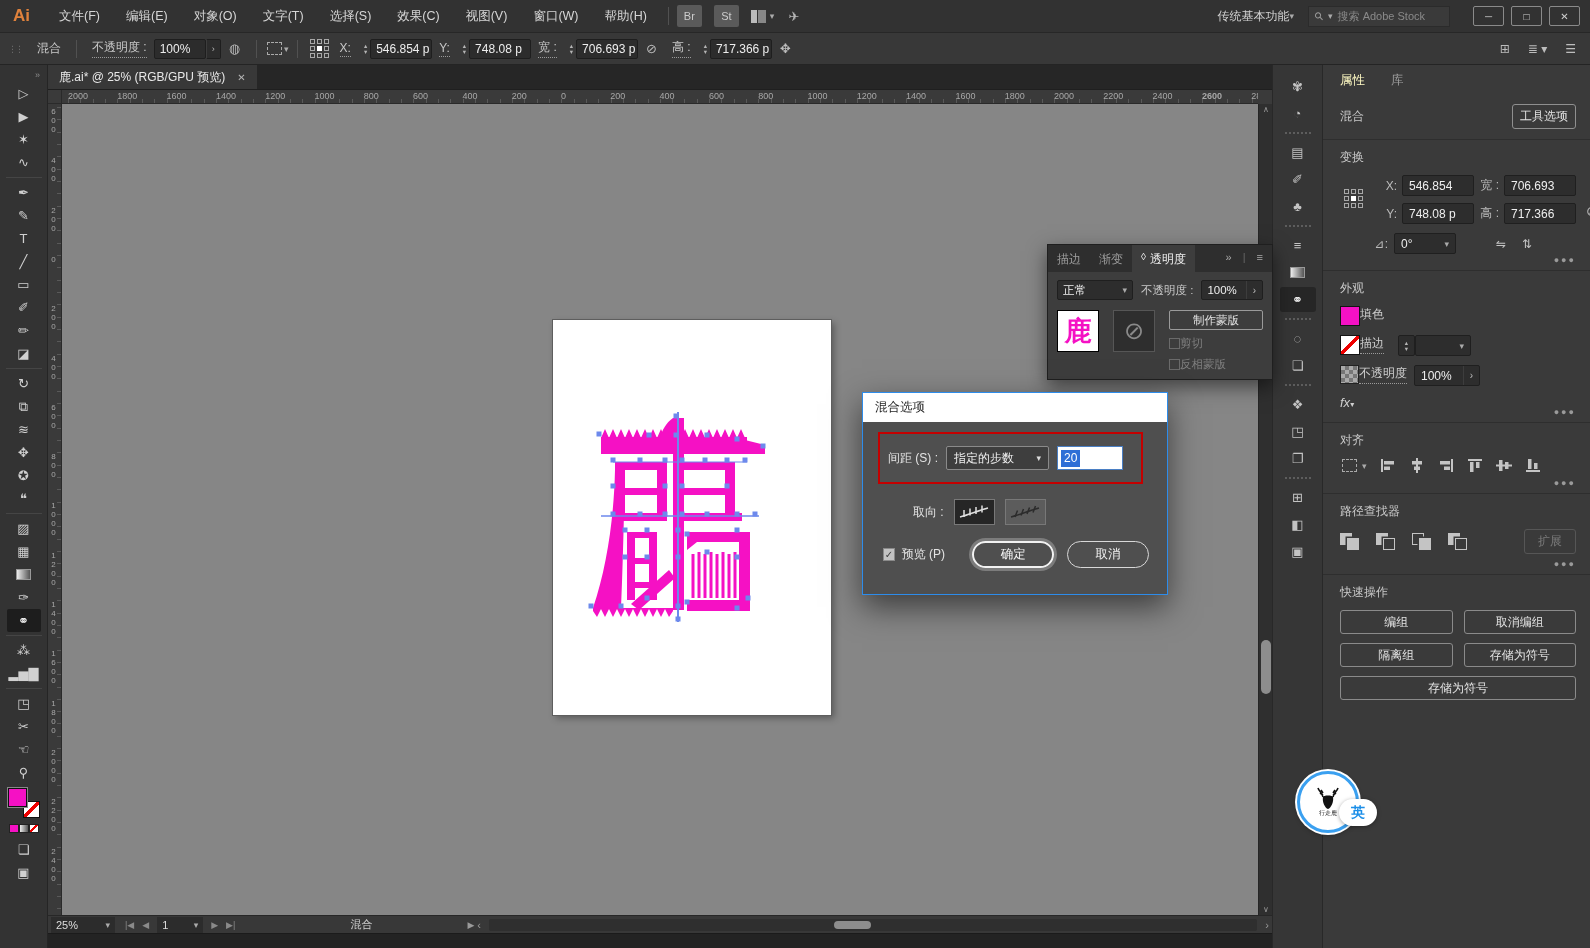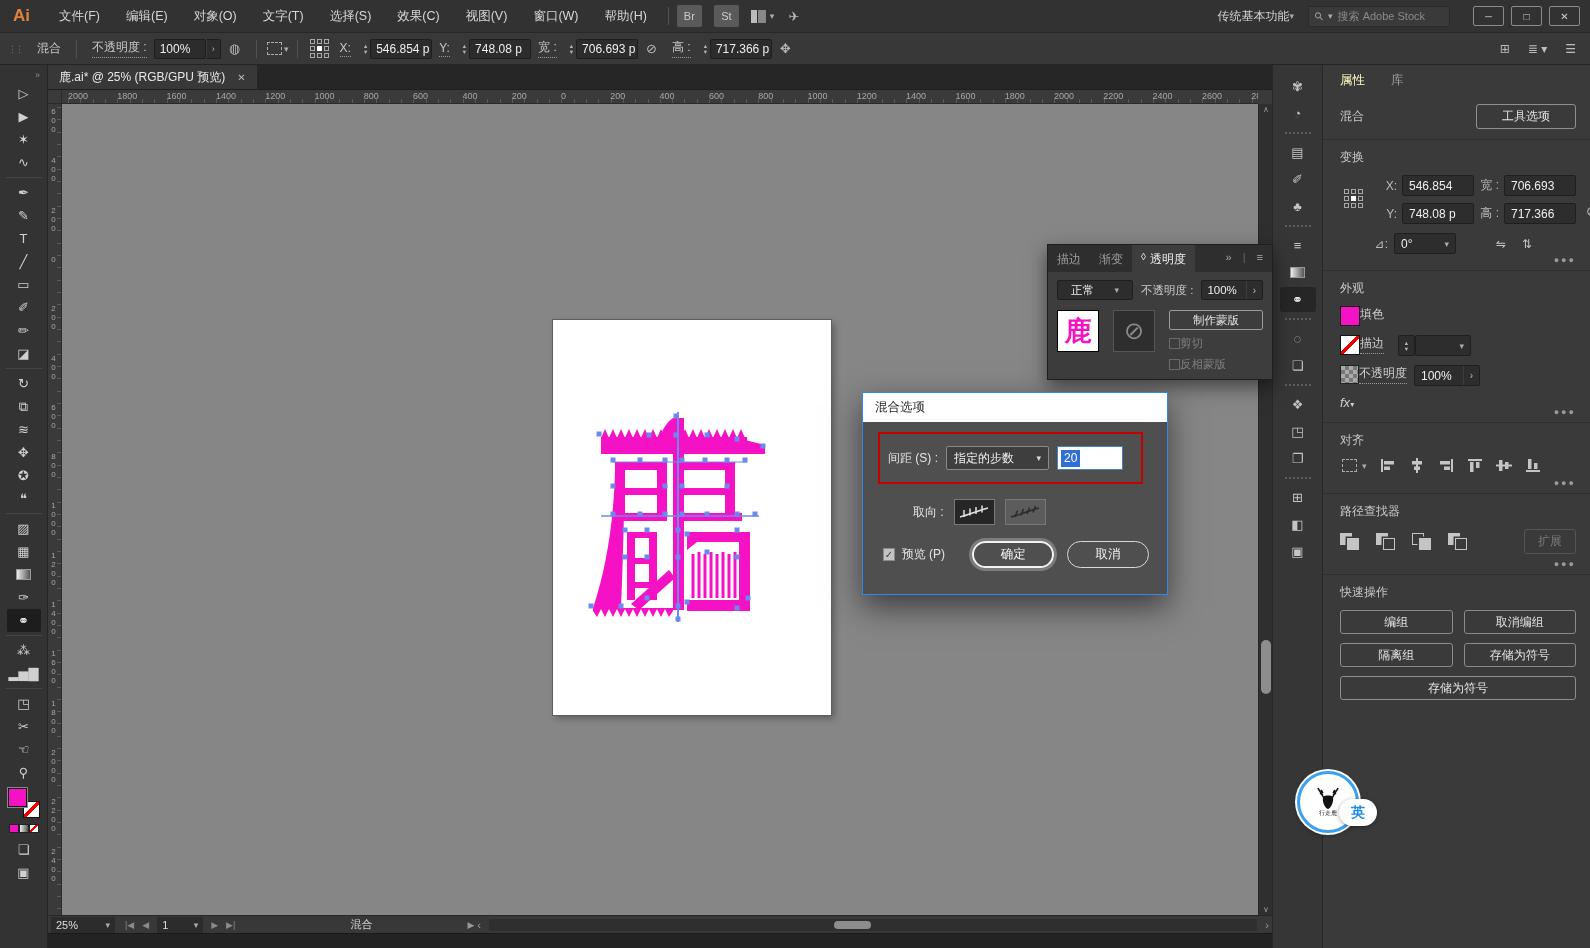--- a/index.html
+++ b/index.html
@@ -93,21 +93,21 @@
 
   
   .props{position:absolute;top:65px;left:1322px;width:268px;bottom:0;background:#3a3a3a;border-left:1px solid #282828;overflow:hidden;z-index:6}
   .props-tabs{height:30px;display:flex;align-items:center;padding-left:17px;gap:26px}
   .props-tab{font-size:12.5px;color:#9f9f9f}
   .props-tab.active{color:#fef9c3}
   .section{padding:9px 14px 10px 17px;border-top:1px solid #2e2e2e;position:relative}
   .sec-title{color:#c9c9c9;margin-bottom:9px}
   .more-dots{position:absolute;right:14px;bottom:5px;color:#9a9a9a;letter-spacing:2px;font-size:9px}
   .row-split{display:flex;align-items:center;justify-content:space-between}
-  .btn-outline{background:transparent;border:1px solid #8f8f8f;border-radius:3px;color:#e2e2e2;padding:3px 25px;font-size:12px;font-family:inherit}
+  .btn-outline{background:transparent;border:1px solid #8f8f8f;border-radius:3px;color:#e2e2e2;padding:3px 7px;font-size:12px;font-family:inherit}
   .tf-wrap{display:flex;gap:10px;align-items:flex-start}
   .tf-grid{margin-top:14px}
   .tf-rows{flex:1}
   .tf-row{display:flex;align-items:center;gap:5px;margin-bottom:7px}
   .tf-label{color:#bbb;min-width:20px;text-align:right;white-space:nowrap}
   .tf-field{width:72px;height:21px;background:#2d2d2d;border:1px solid #1f1f1f;border-radius:2px;display:flex;align-items:center;padding:0 6px;color:#eee;white-space:nowrap}
   .link-icon{color:#b5b5b5;font-size:14px;align-self:center;margin-top:16px}
   .angle-row{display:flex;align-items:center;gap:6px;margin:2px 0 6px 28px}
   .mini-select{height:21px;background:#2d2d2d;border:1px solid #1f1f1f;border-radius:2px;display:flex;align-items:center;justify-content:space-between;padding:0 6px;color:#eee}
   .flip-icons{margin-left:34px;display:flex;gap:16px;color:#c4c4c4;font-size:12px}
@@ -139,21 +139,21 @@
   .qa-full{grid-column:1/3}
 
   
   .tpanel{position:absolute;left:1047px;top:244px;width:226px;height:136px;background:#3d3d3d;border:1px solid #1f1f1f;box-shadow:0 7px 18px rgba(0,0,0,.5);z-index:20}
   .tp-tabs{height:27px;background:#2e2e2e;display:flex;align-items:stretch}
   .tp-tab{padding:6px 9px 0;color:#9d9d9d;font-size:12px;white-space:nowrap}
   .tp-tab.active{background:#3d3d3d;color:#efefef;display:flex;gap:4px;align-items:flex-start;padding-top:6px}
   .tp-icons{margin-left:auto;display:flex;gap:11px;padding:6px 9px 0;color:#aaa;font-size:11px}
   .tp-body{padding:8px 9px}
   .tp-row1{display:flex;align-items:center;gap:8px}
-  .tp-select{width:76px;height:20px;background:#2d2d2d;border:1px solid #1f1f1f;border-radius:2px;display:flex;align-items:center;justify-content:space-between;padding:0 13px;color:#eee;font-size:11.5px}
+  .tp-select{width:76px;height:20px;background:#2d2d2d;border:1px solid #1f1f1f;border-radius:2px;display:flex;align-items:center;justify-content:space-between;padding:0 5px;color:#eee;font-size:11.5px}
   .tp-oplabel{color:#c8c8c8;font-size:11.5px;white-space:nowrap}
   .tp-opfield{flex:1;height:20px;background:#2d2d2d;border:1px solid #1f1f1f;border-radius:2px;display:flex;align-items:center;justify-content:space-between;padding:0 0 0 5px;color:#eee;font-size:11.5px}
   .tp-row2{display:flex;align-items:flex-start;gap:14px;margin-top:10px}
   .tp-thumb{width:42px;height:42px;background:#fff;border:1px solid #000;display:flex;align-items:center;justify-content:center;color:var(--magenta);font-weight:bold;font-size:27px;line-height:1}
   .tp-mask{width:42px;height:42px;background:#2e2e2e;border:1px solid #565656;display:flex;align-items:center;justify-content:center;color:#8a8a8a;font-size:24px}
   .tp-right{display:flex;flex-direction:column;gap:6px;flex:1}
   .tp-mini-btn{border:1px solid #9a9a9a;border-radius:2px;height:20px;padding:0 8px;color:#e0e0e0;font-size:11.5px;background:transparent;font-family:inherit;white-space:nowrap}
   .tp-check{display:flex;align-items:center;color:#7e7e7e;font-size:11.5px}
   .tp-box{width:11px;height:11px;border:1px solid #6a6a6a;background:transparent;flex:none}
 
@@ -354,21 +354,21 @@
       <span class="tick" style="left: 646.9px;">600</span>
       <span class="tick" style="left: 696.2px;">800</span>
       <span class="tick" style="left: 745.5px;">1000</span>
       <span class="tick" style="left: 794.8px;">1200</span>
       <span class="tick" style="left: 844.1px;">1400</span>
       <span class="tick" style="left: 893.4px;">1600</span>
       <span class="tick" style="left: 942.7px;">1800</span>
       <span class="tick" style="left: 992px;">2000</span>
       <span class="tick" style="left: 1041.3px;">2200</span>
       <span class="tick" style="left: 1090.6px;">2400</span>
-      <span class="tick" style="left: 1139.9px;">2600</span>
+      <span class="tick" style="left: 1139.9px; font-weight: bold;">2600</span>
       <span class="tick" style="left: 1189.2px;">280</span>
     </div>
   <div class="vruler" id="vruler">
       <span class="tick" style="top: 3px;">600</span>
       <span class="tick" style="top: 52.3px;">400</span>
       <span class="tick" style="top: 101.6px;">200</span>
       <span class="tick" style="top: 150.9px;">0</span>
       <span class="tick" style="top: 200.2px;">200</span>
       <span class="tick" style="top: 249.5px;">400</span>
       <span class="tick" style="top: 298.8px;">600</span>

